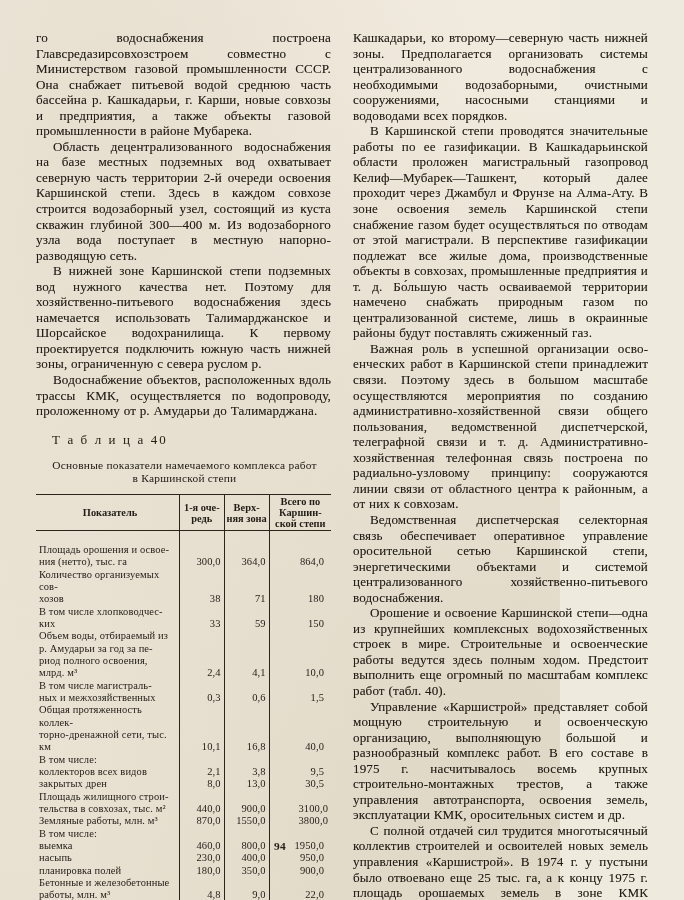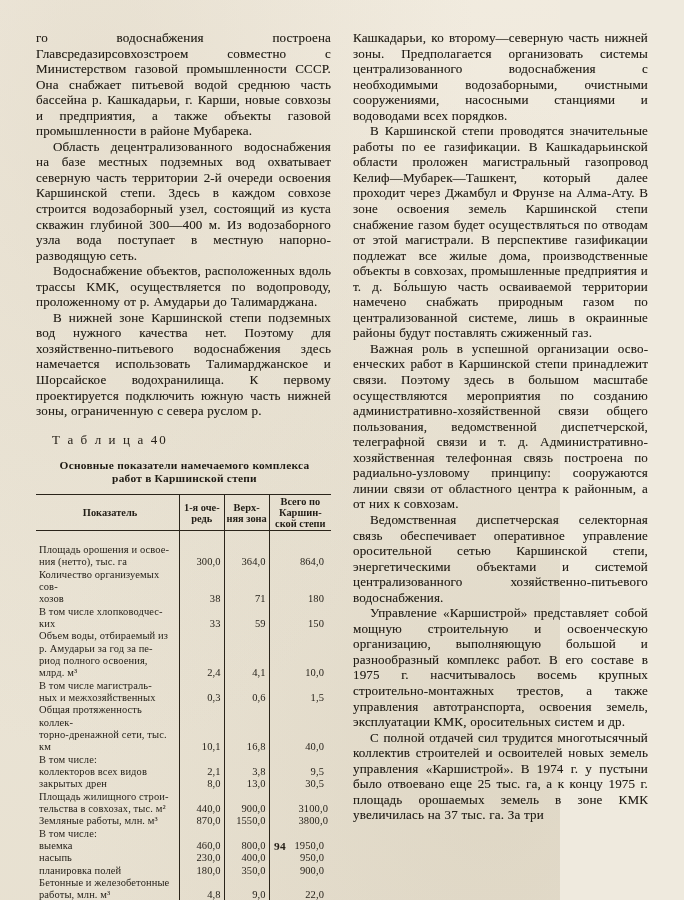--- a/index.html
+++ b/index.html
@@ -52,21 +52,21 @@
   .tbl-wrap { margin-top: 13px; }
   .tbl-num {
     font-size: 13px;
     letter-spacing: 2.1px;
     margin-left: 16px;
     color: #262018;
   }
   .tbl-title {
     margin: 11px 14px 0 16px;
     font-size: 11.4px;
-    font-weight: bold;
+    font-weight: normal;
     line-height: 13.4px;
     text-align: center;
     letter-spacing: 0.25px;
     color: #1d1912;
   }
   table.data {
     margin-top: 9px;
     width: 295px;
     border-collapse: collapse;
     font-size: 10.4px;
@@ -124,22 +124,22 @@
 </head>
 <body>
 
 <div class="page">
 
   <div class="columns">
 
     <div class="col">
       <p>го водоснабжения построена Главсредазирсовхозстроем совместно с Министерством газовой промышленности СССР. Она снабжает питьевой водой среднюю часть  бассейна р. Кашкадарьи, г. Карши, новые совхозы и предприятия, а также объекты газовой  промышленности в районе Мубарека.</p>
       <p class="indent">Область децентрализованного водоснабжения на базе местных подземных вод охватывает северную часть территории 2-й очереди освоения Каршинской степи. Здесь в каждом совхозе строится водозаборный  узел, состоящий из куста скважин глубиной 300—400 м. Из водозаборного узла вода  поступает в местную напорно-разводящую сеть.</p>
+      <p class="indent">В нижней зоне Каршинской степи  подземных вод нужного качества нет. Поэтому  для хозяйственно-питьевого  водоснабжения здесь намечается использовать  Талимарджанское и Шорсайское  водохранилища. К первому проектируется подключить южную часть нижней  зоны, ограниченную с севера  руслом р.</p>
       <p class="indent">Водоснабжение  объектов, расположенных вдоль трассы КМК, осуществляется по водопроводу, проложенному  от р. Амударьи до Талимарджана.</p>
-      <p class="indent">В нижней зоне Каршинской степи  подземных вод нужного качества нет. Поэтому  для хозяйственно-питьевого  водоснабжения здесь намечается использовать  Талимарджанское и Шорсайское  водохранилища. К первому проектируется подключить южную часть нижней  зоны, ограниченную с севера  руслом р.</p>
 
       <div class="tbl-wrap">
         <div class="tbl-num">Т а б л и ц а  40</div>
         <div class="tbl-title">Основные показатели  намечаемого комплекса работ в  Каршинской степи</div>
 
         <table class="data">
           <tbody>
             <tr class="rule-top">
               <td colspan="4"></td>
             </tr>
@@ -275,20 +275,21 @@
             </tbody>
         </table>
       </div>
     </div>
 
     <div class="col">
       <p>Кашкадарьи, ко второму—северную часть нижней зоны. Предполагается организовать системы централизованного водоснабжения с необходимыми водозаборными, очистными  сооружениями, насосными станциями и водоводами всех порядков.</p>
       <p class="indent">В Каршинской степи  проводятся  значительные работы по ее газификации. В Кашкадарьинской области проложен магистральный газопровод Келиф—Мубарек—Ташкент, который далее проходит через Джамбул и Фрунзе на Алма-Ату. В зоне освоения земель Каршинской степи снабжение газом будет осуществляться по отводам от этой  магистрали. В перспективе газификации подлежат все жилые дома,  производственные  объекты  в совхозах, промышленные предприятия и т. д. Бо́льшую часть осваиваемой территории намечено снабжать природным  газом по централизованной системе, лишь в окраинные районы будут поставлять сжиженный газ.</p>
       <p class="indent">Важная роль в успешной  организации осво­енческих работ в Каршинской степи принадлежит связи. Поэтому здесь в большом масштабе осуществляются  мероприятия по созданию административно-хозяйственной связи общего пользования, ведомственной  диспетчерской, телеграфной  связи и т. д. Административно-хозяйственная телефонная связь построена по радиально-узловому  принципу: сооружаются линии связи от областного  центра к районным, а от них к совхозам.</p>
       <p class="indent">Ведомственная диспетчерская  селекторная связь обеспечивает  оперативное  управление оросительной сетью Каршинской степи, энергетическими объектами и системой централизованного  хозяйственно-питьевого  водоснабжения.</p>
+      <p class="indent">Орошение и освоение Каршинской степи—одна из крупнейших комплексных водохозяйственных  строек в мире.  Строительные и освоенческие работы ведутся здесь полным ходом. Предстоит выполнить еще  огромный по масштабам комплекс работ (табл. 40).</p>
       <p class="indent">Управление  «Каршистрой»  представляет собой мощную  строительную и освоенческую организацию, выполняющую большой и разнообразный  комплекс  работ. В его  составе в 1975 г. насчитывалось восемь крупных строительно-монтажных трестов, а также управления автотранспорта, освоения земель, эксплуатации КМК, оросительных  систем и др.</p>
       <p class="indent">С полной отдачей сил трудится многотысячный коллектив строителей и освоителей новых земель  управления «Каршистрой». В 1974 г. у пустыни было отвоевано еще 25 тыс. га, а к концу 1975 г. площадь орошаемых  земель в зоне КМК  увеличилась на 37 тыс. га. За три</p>
     </div>
 
   </div>
 
   <div class="folio">94</div>
 </div>
 
 </body></html>

